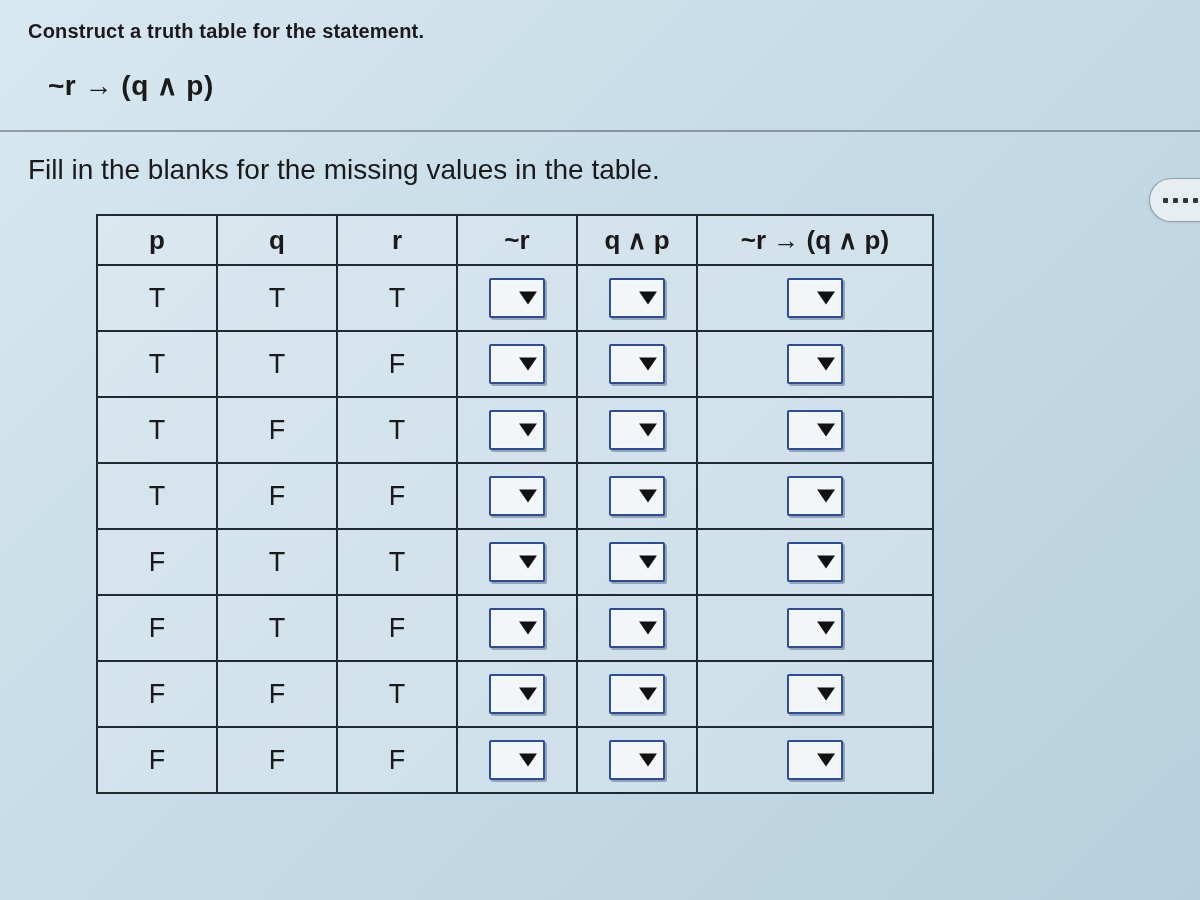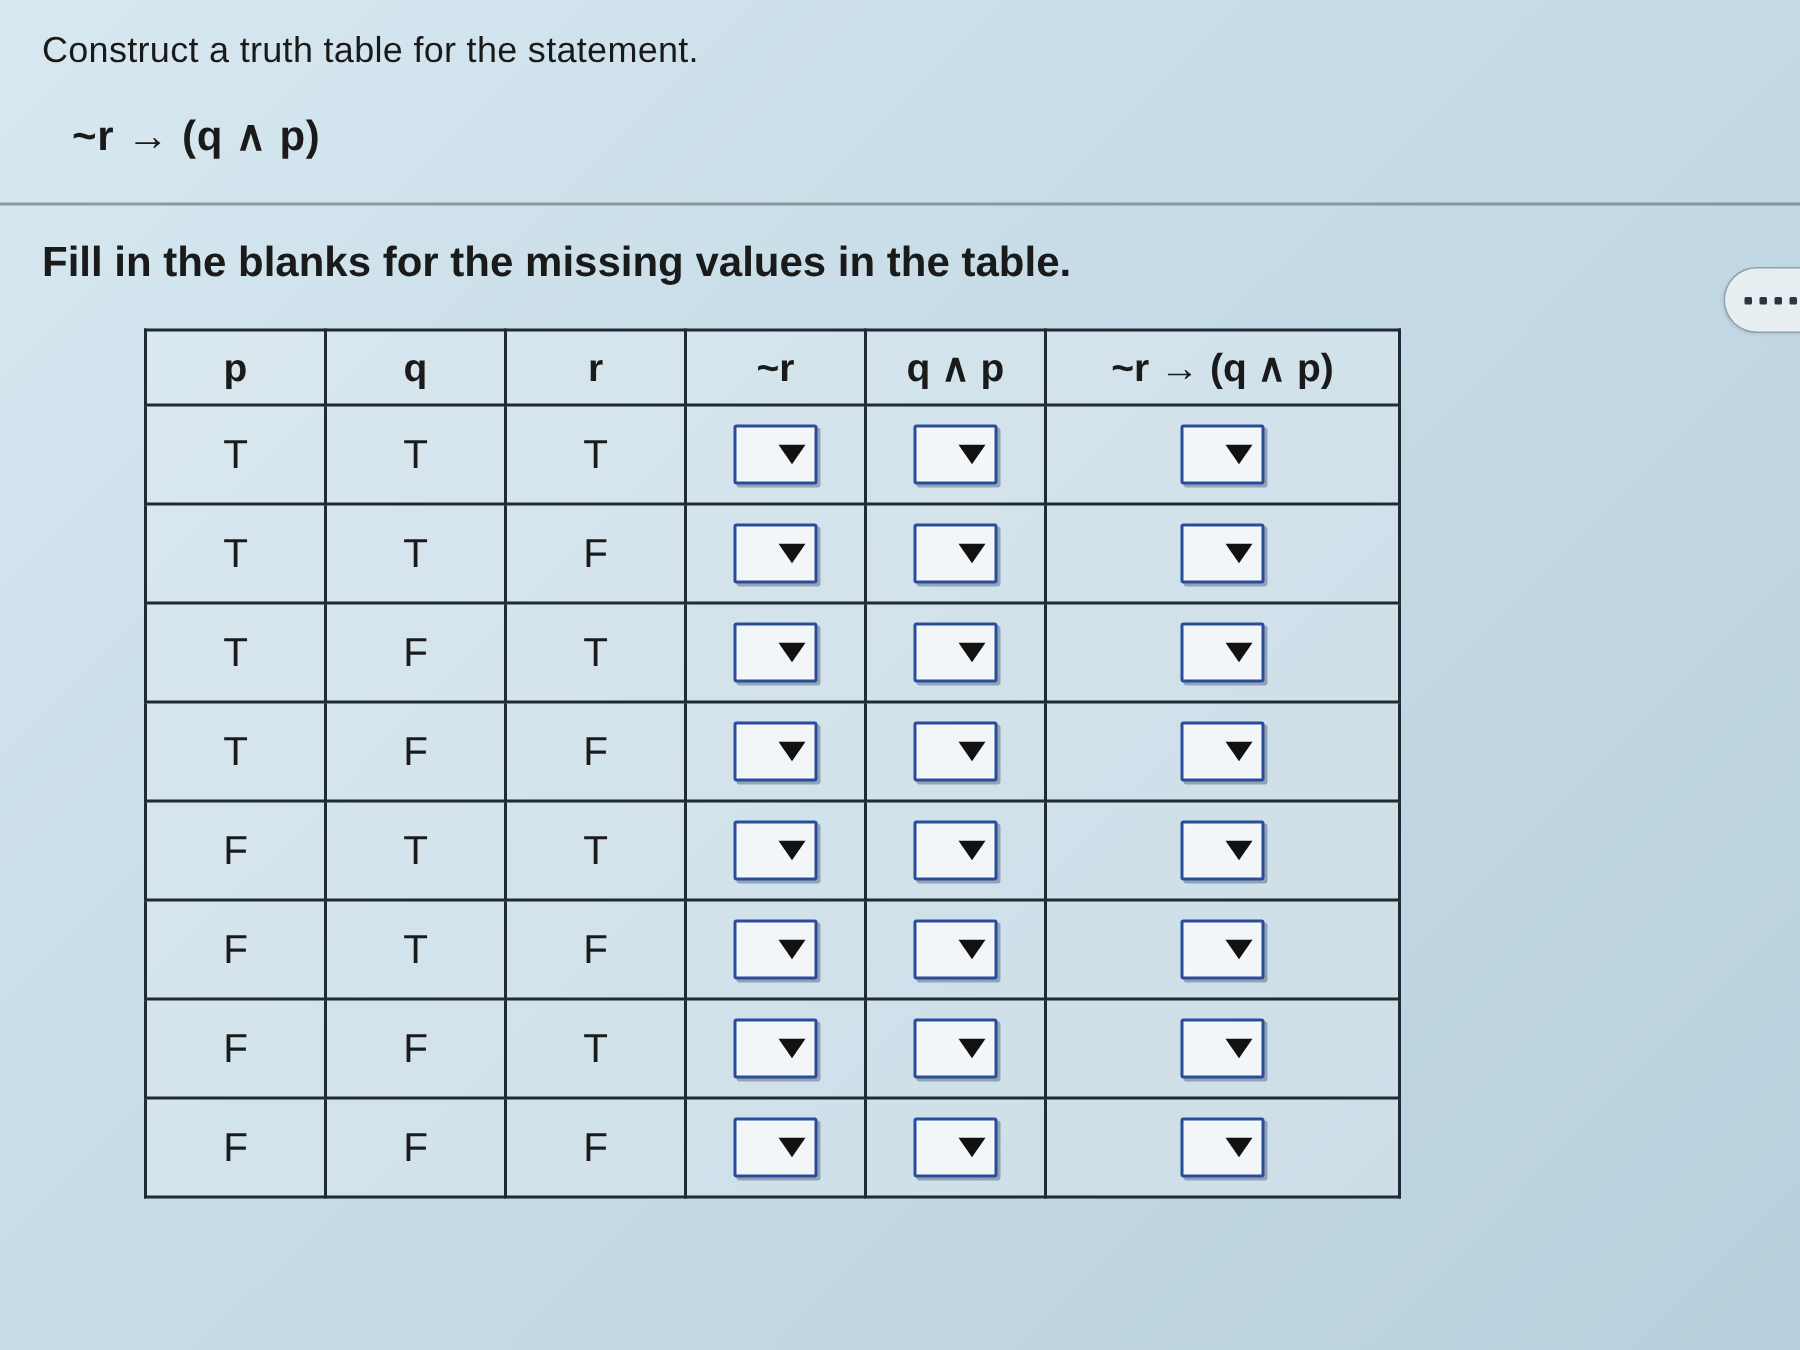--- a/index.html
+++ b/index.html
@@ -11,22 +11,22 @@
     font-family: Arial, Helvetica, sans-serif;
     color: #1a1a1a;
     overflow: hidden;
   }
   .page {
     padding: 18px 28px 0 28px;
     box-sizing: border-box;
     position: relative;
   }
   .prompt {
-    font-size: 24px;
-    font-weight: 400;
+    font-size: 20px;
+    font-weight: 700;
     margin: 2px 0 14px 0;
     letter-spacing: 0.2px;
   }
   .expression {
     font-size: 28px;
     font-weight: 700;
     padding: 12px 0 28px 20px;
     letter-spacing: 0.5px;
   }
   .divider {
@@ -53,21 +53,21 @@
     box-shadow: -1px 1px 2px rgba(0,0,0,0.08);
   }
   .ellipsis-tab span {
     width: 5px;
     height: 5px;
     background: #2a3640;
     border-radius: 1px;
   }
   .instruction {
     font-size: 28px;
-    font-weight: 700;
+    font-weight: 400;
     margin: 0 0 28px 0;
   }
   .table-wrap {
     padding-left: 68px;
   }
   table.truth {
     border-collapse: collapse;
     background: transparent;
   }
   table.truth th, table.truth td {

